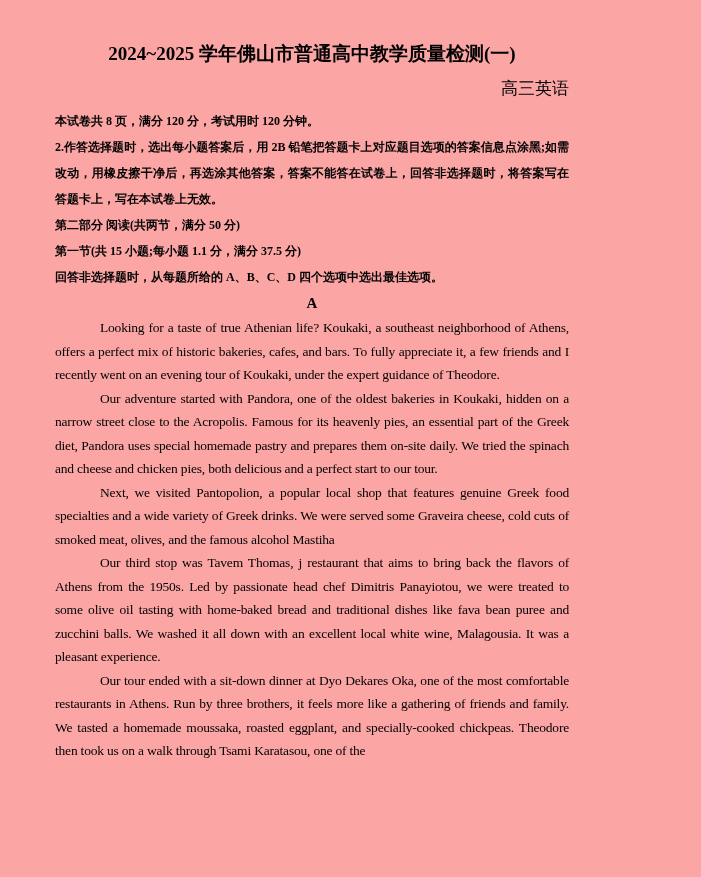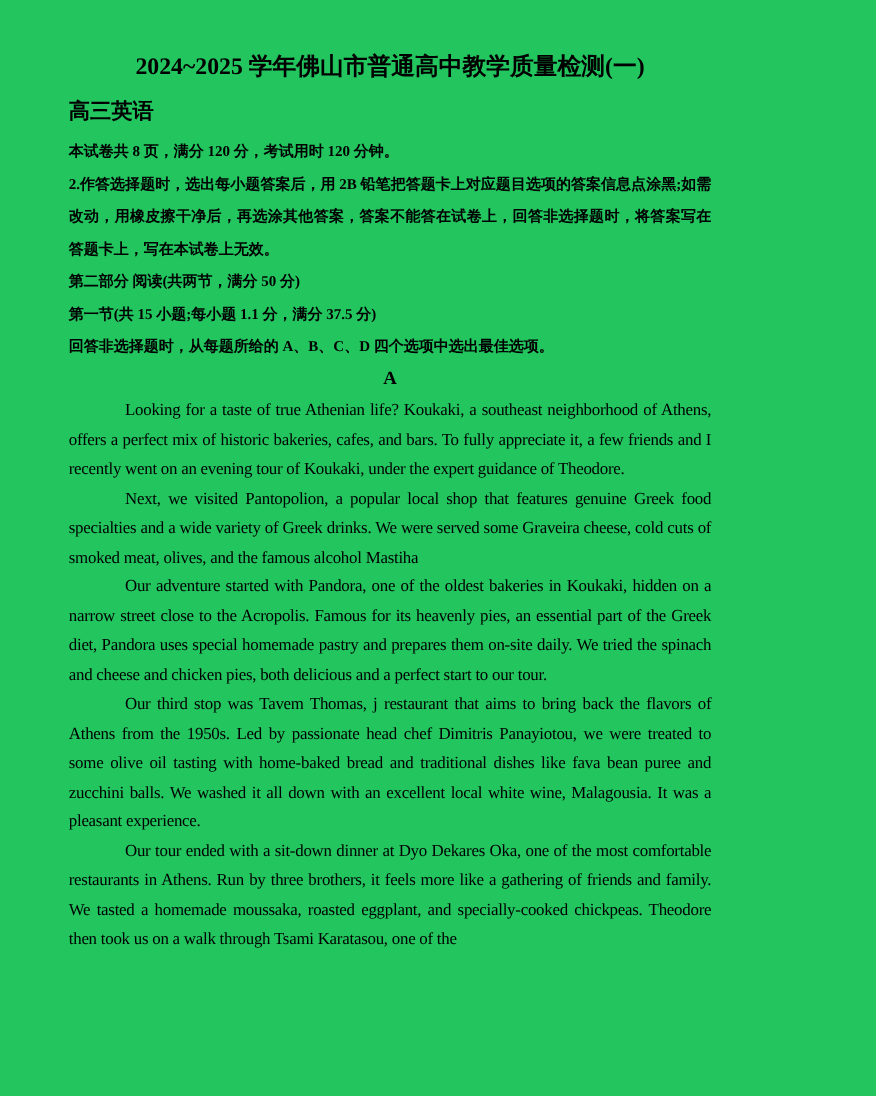--- a/index.html
+++ b/index.html
@@ -12,36 +12,36 @@
     height: 877px;
     overflow: hidden;
     color: #000000;
     font-family: "Liberation Serif", serif;
   }
   .page {
     box-sizing: border-box;
     width: 701px;
     height: 877px;
     padding: 40px 132px 0 55px;
-    background: #22c55e;
+    background: #fca5a5;
   }
   .exam-title {
     font-family: "Liberation Serif", serif;
     font-size: 19px;
     font-weight: 700;
     line-height: 28px;
     text-align: center;
     margin: 0 0 8px 0;
   }
   .exam-subject {
     font-family: "Liberation Serif", serif;
     font-size: 17px;
-    font-weight: 700;
+    font-weight: 400;
     line-height: 26px;
-    text-align: left;
+    text-align: right;
     margin: 0 0 6px 0;
   }
   .cn {
     font-family: "Liberation Serif", serif;
     font-size: 12px;
     font-weight: 700;
     line-height: 26px;
     text-align: justify;
     margin: 0;
   }
@@ -81,21 +81,21 @@
   <p class="cn">第二部分 阅读(共两节，满分 50 分)</p>
 
   <p class="cn">第一节(共 15 小题;每小题 1.1 分，满分 37.5 分)</p>
 
   <p class="cn">回答非选择题时，从每题所给的 A、B、C、D 四个选项中选出最佳选项。</p>
 
   <p class="passage-label">A</p>
 
   <p class="en">Looking for a taste of true Athenian life? Koukaki, a southeast neighborhood of Athens, offers a perfect mix of historic bakeries, cafes, and bars. To fully appreciate it, a few friends and I recently went on an evening tour of Koukaki, under the expert guidance of Theodore.</p>
 
+  <p class="en">Our adventure started with Pandora, one of the oldest bakeries in Koukaki, hidden on a narrow street close to the Acropolis. Famous for its heavenly pies, an essential part of the Greek diet, Pandora uses special homemade pastry and prepares them on-site daily. We tried the spinach and cheese and chicken pies, both delicious and a perfect start to our tour.</p>
+
   <p class="en">Next, we visited Pantopolion, a popular local shop that features genuine Greek food specialties and a wide variety of Greek drinks. We were served some Graveira cheese, cold cuts of smoked meat, olives, and the famous alcohol Mastiha</p>
-
-  <p class="en">Our adventure started with Pandora, one of the oldest bakeries in Koukaki, hidden on a narrow street close to the Acropolis. Famous for its heavenly pies, an essential part of the Greek diet, Pandora uses special homemade pastry and prepares them on-site daily. We tried the spinach and cheese and chicken pies, both delicious and a perfect start to our tour.</p>
 
   <p class="en">Our third stop was Tavem Thomas, j restaurant that aims to bring back the flavors of Athens from the 1950s. Led by passionate head chef Dimitris Panayiotou, we were treated to some olive oil tasting with home-baked bread and traditional dishes like fava bean puree and zucchini balls. We washed it all down with an excellent local white wine, Malagousia. It was a pleasant experience.</p>
 
   <p class="en">Our tour ended with a sit-down dinner at Dyo Dekares Oka, one of the most comfortable restaurants in Athens. Run by three brothers, it feels more like a gathering of friends and family. We tasted a homemade moussaka, roasted eggplant, and specially-cooked chickpeas. Theodore then took us on a walk through Tsami Karatasou, one of the</p>
 
 </div>
 
 </body></html>

